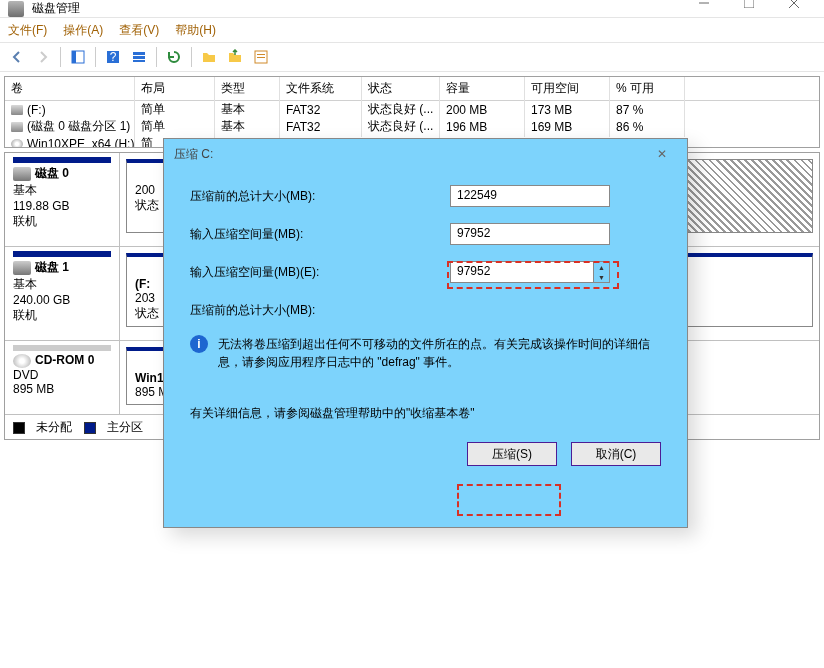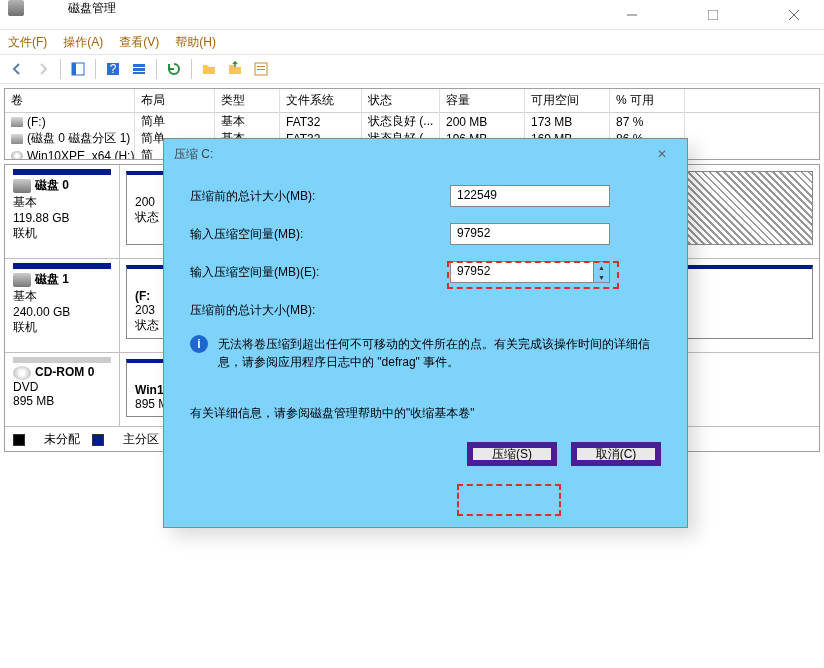--- a/index.html
+++ b/index.html
@@ -1,17 +1,17 @@
 <!DOCTYPE html>
 <html><head>
 <meta charset="utf-8">
 <style>
 * { margin:0; padding:0; box-sizing:border-box; font-family:"Microsoft YaHei","Segoe UI",sans-serif; font-size:12px; }
 body { background:#fff; width:824px; height:668px; overflow:hidden; position:relative; }
-.titlebar { height:30px; display:flex; align-items:flex-start; padding:0 8px; border-bottom:1px solid #e5e5e5;gap:36px; }
+.titlebar { height:18px; display:flex; align-items:flex-end; padding:0 8px; border-bottom:1px solid #e5e5e5; }
 .title-icon { width:16px; height:16px; background:linear-gradient(180deg,#b5b5b5,#6e6e6e); border-radius:2px; margin-right:8px; }
 .titlebar-spacer { flex:1; }
 .win-btn { width:45px; height:29px; display:flex; align-items:center; justify-content:center; color:#666; }
 .win-btn svg{width:10px;height:10px;stroke:#666;stroke-width:1;fill:none}
 .menubar { height:24px; display:flex; align-items:center; padding:0 8px; gap:16px; }
 .menubar span{color:#a16207}
 .toolbar { height:30px; display:flex; align-items:center; padding:0 6px; gap:4px; border-top:1px solid #e5e5e5; border-bottom:1px solid #e5e5e5; }
 .tb-sep{width:1px;height:20px;background:#ccc;margin:0 2px}
 .tb-btn{width:22px;height:22px;display:flex;align-items:center;justify-content:center}
 .tb-btn svg{width:16px;height:16px}
@@ -24,39 +24,39 @@
 .vol-drive{background:linear-gradient(180deg,#d8d8d8,#888);border-radius:1px}
 .vol-cd{background:radial-gradient(circle,#fff 20%,#bbb 70%);border-radius:50%}
 .graph-wrap{border:1px solid #a0a0a0;margin:4px;height:288px;overflow:hidden}
 .disk-row{display:flex;border-bottom:1px solid #c0c0c0}
 .disk-head{width:115px;border-right:1px solid #c0c0c0;padding:4px 8px}
 .disk-head-bar{height:6px;background:#001b8a;margin-bottom:2px}
 .disk-icon{display:inline-block;width:18px;height:14px;background:linear-gradient(180deg,#ccc,#777);border-radius:2px;margin-right:4px;vertical-align:middle}
 .disk-body{flex:1;padding:6px;display:flex;gap:6px}
 .part-box{border:1px solid #888;padding:20px 8px;height:74px;overflow:hidden}
 .legend{display:flex;gap:12px;padding:4px 8px;align-items:center}
-.leg{display:flex;align-items:center;gap:19px}
+.leg{display:flex;align-items:center;gap:11px}
 .leg-sw{width:12px;height:12px;border:1px solid #333}
 .dialog{position:absolute;left:163px;top:138px;width:525px;height:390px;background:#7dd3fc;border:1px solid #888;box-shadow:8px 8px 18px rgba(0,0,0,.15)}
 .dlg-title{height:30px;display:flex;align-items:center;padding:0 10px;color:#444}
 .dlg-title-sp{flex:1}
 .dlg-close{width:30px;text-align:center;color:#666}
 .dlg-body{padding:8px 26px}
 .dlg-row{display:flex;align-items:center;height:38px}
 .dlg-lbl{width:260px}
 .dlg-val{width:160px;height:22px;border:1px solid #888;padding:2px 6px;background:#fff}
 .dlg-spin{display:flex}
 .dlg-spin .dlg-val{width:144px}
 .spin-btns{width:16px;height:22px;border:1px solid #888;border-left:none;display:flex;flex-direction:column}
 .spin-btns div{flex:1;display:flex;align-items:center;justify-content:center;font-size:7px;color:#333}
 .dash{border:2px dashed #d93025;position:absolute}
 .info-row{display:flex;gap:10px;margin-top:6px}
 .info-icon{width:18px;height:18px;border-radius:50%;background:#1e66d0;color:#fff;display:flex;align-items:center;justify-content:center;font-weight:bold;flex-shrink:0}
 .dlg-btns{display:flex;gap:14px;justify-content:flex-end;padding:12px 26px}
-.dlg-btn{width:90px;height:24px;border:6px solid #4c1d95;background:#e9e9e9;display:flex;align-items:center;justify-content:center}
+.dlg-btn{width:90px;height:24px;border:1px solid #4c1d95;background:#e9e9e9;display:flex;align-items:center;justify-content:center}
 .hatch{background:repeating-linear-gradient(45deg,#fff,#fff 3px,#999 3px,#999 5px)}
 </style>
 </head>
 <body>
 
 <div class="titlebar">
   <span class="title-icon"></span>
   <span>磁盘管理</span>
   <span class="titlebar-spacer"></span>
   <span class="win-btn">

